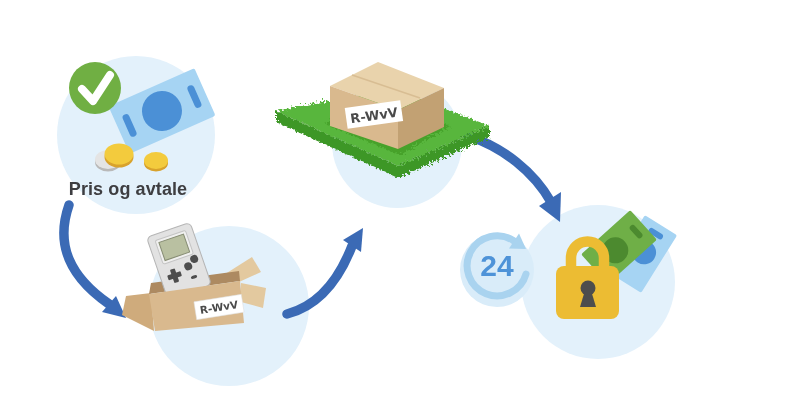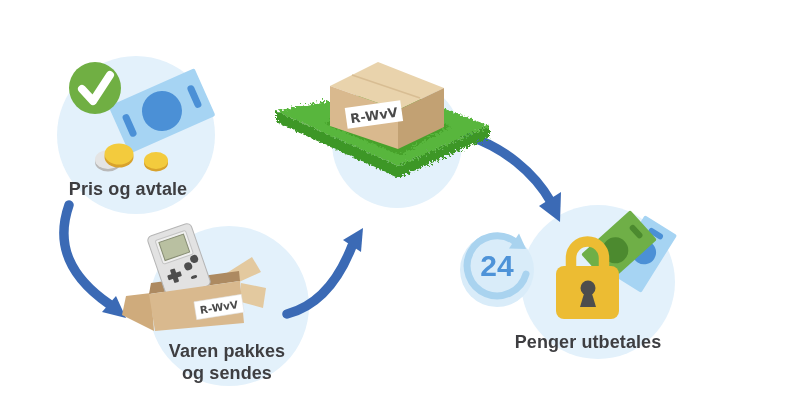--- a/index.html
+++ b/index.html
@@ -4,21 +4,21 @@
 <style>
   html,body{margin:0;padding:0;background:#fff;}
   .stage{
     position:relative;width:801px;height:420px;background:#fff;overflow:hidden;
     font-family:"Liberation Sans",sans-serif;
   }
   .stage svg{position:absolute;left:0;top:0;}
   .step-label{
     position:absolute;transform:translateX(-50%);
     font-size:18px;font-weight:700;color:var(--text,#3e3e41);
-    text-align:center;line-height:22px;white-space:nowrap;
+    text-align:left;line-height:22px;white-space:nowrap;
     letter-spacing:.1px;
   }
   .parcel-text{font-family:"DejaVu Sans",sans-serif;font-weight:bold;}
 </style>
 </head>
 <body>
 
 <div class="stage">
   <svg width="801" height="420" viewBox="0 0 801 420">
     <defs>
@@ -133,18 +133,13 @@
         <rect x="556" y="266" width="63" height="53" rx="8" style="fill:var(--lock_gold)"></rect>
         <g>
           <circle cx="588" cy="288" r="7.5" style="fill:var(--keyhole)"></circle>
           <path d="M 584.5,292 L 580,307 L 596,307 L 591.5,292 Z" style="fill:var(--keyhole)"></path>
         </g>
       </g>
     </g>
   </svg>
 
   <div class="step-label" style="left:128px;top:178px">Pris og avtale</div>
-  <div class="step-label" style="left:227px;top:340px">
-    <span style="display:block">Varen pakkes</span>
-    <span style="display:block">og sendes</span>
-  </div>
-  <div class="step-label" style="left:588px;top:331px">Penger utbetales</div>
 </div>
 
 </body></html>

